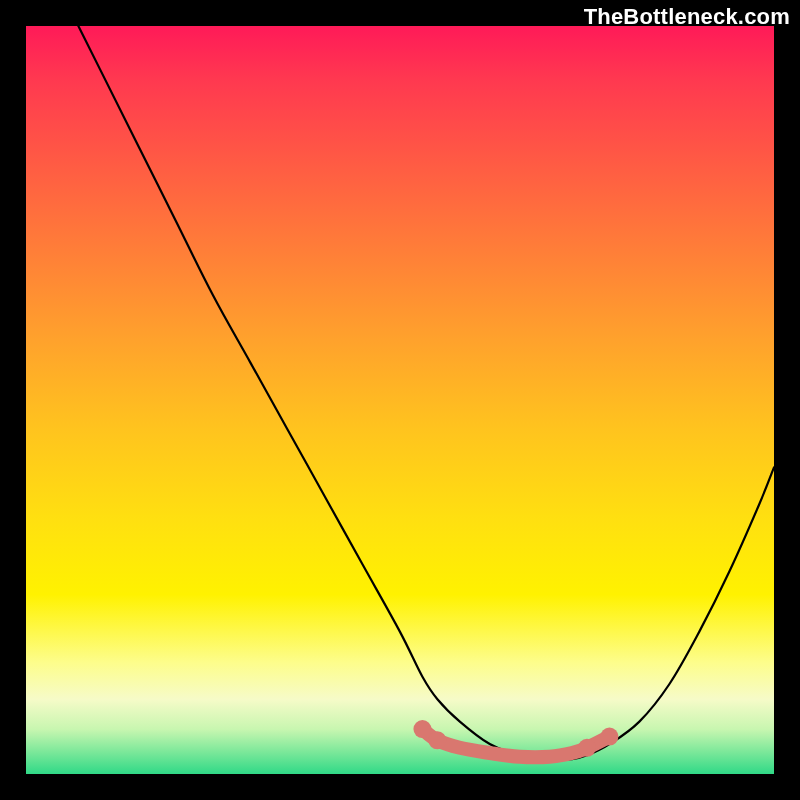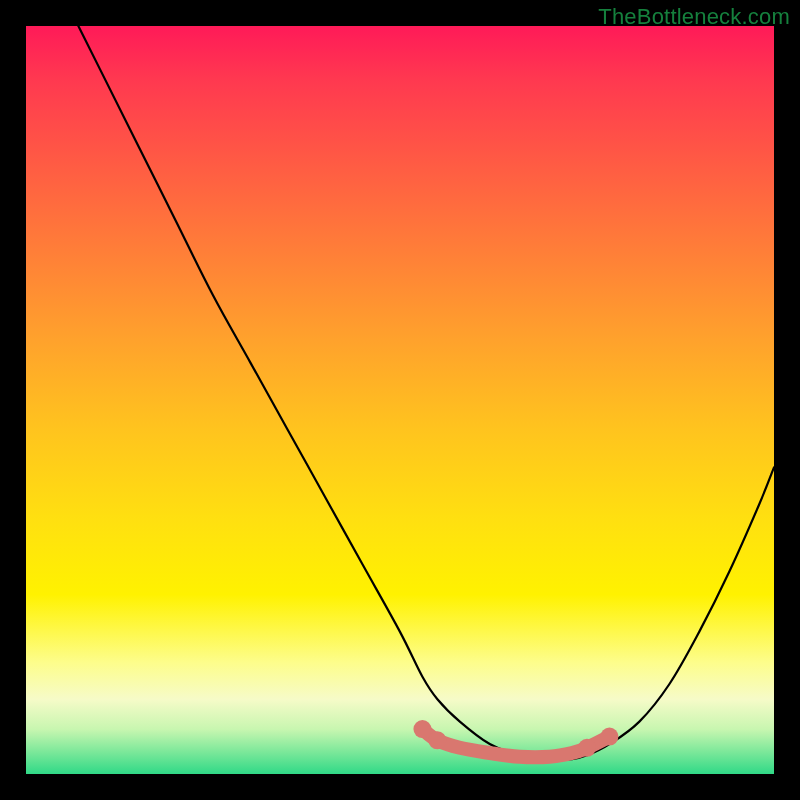--- a/index.html
+++ b/index.html
@@ -44,23 +44,23 @@
       #f6fbc8 90%,
       #c8f6b0 94%,
       #7de89a 97%,
       #30d987 100%
     );
   }
   .watermark {
     position: absolute;
     top: 4px;
     right: 10px;
-    color: #15803d;
+    color: #ffffff;
     font-size: 22px;
-    font-weight: 400;
+    font-weight: 700;
     letter-spacing: 0.2px;
     user-select: none;
   }
   svg.curve {
     position: absolute;
     inset: 0;
     width: 100%;
     height: 100%;
   }
 </style>

